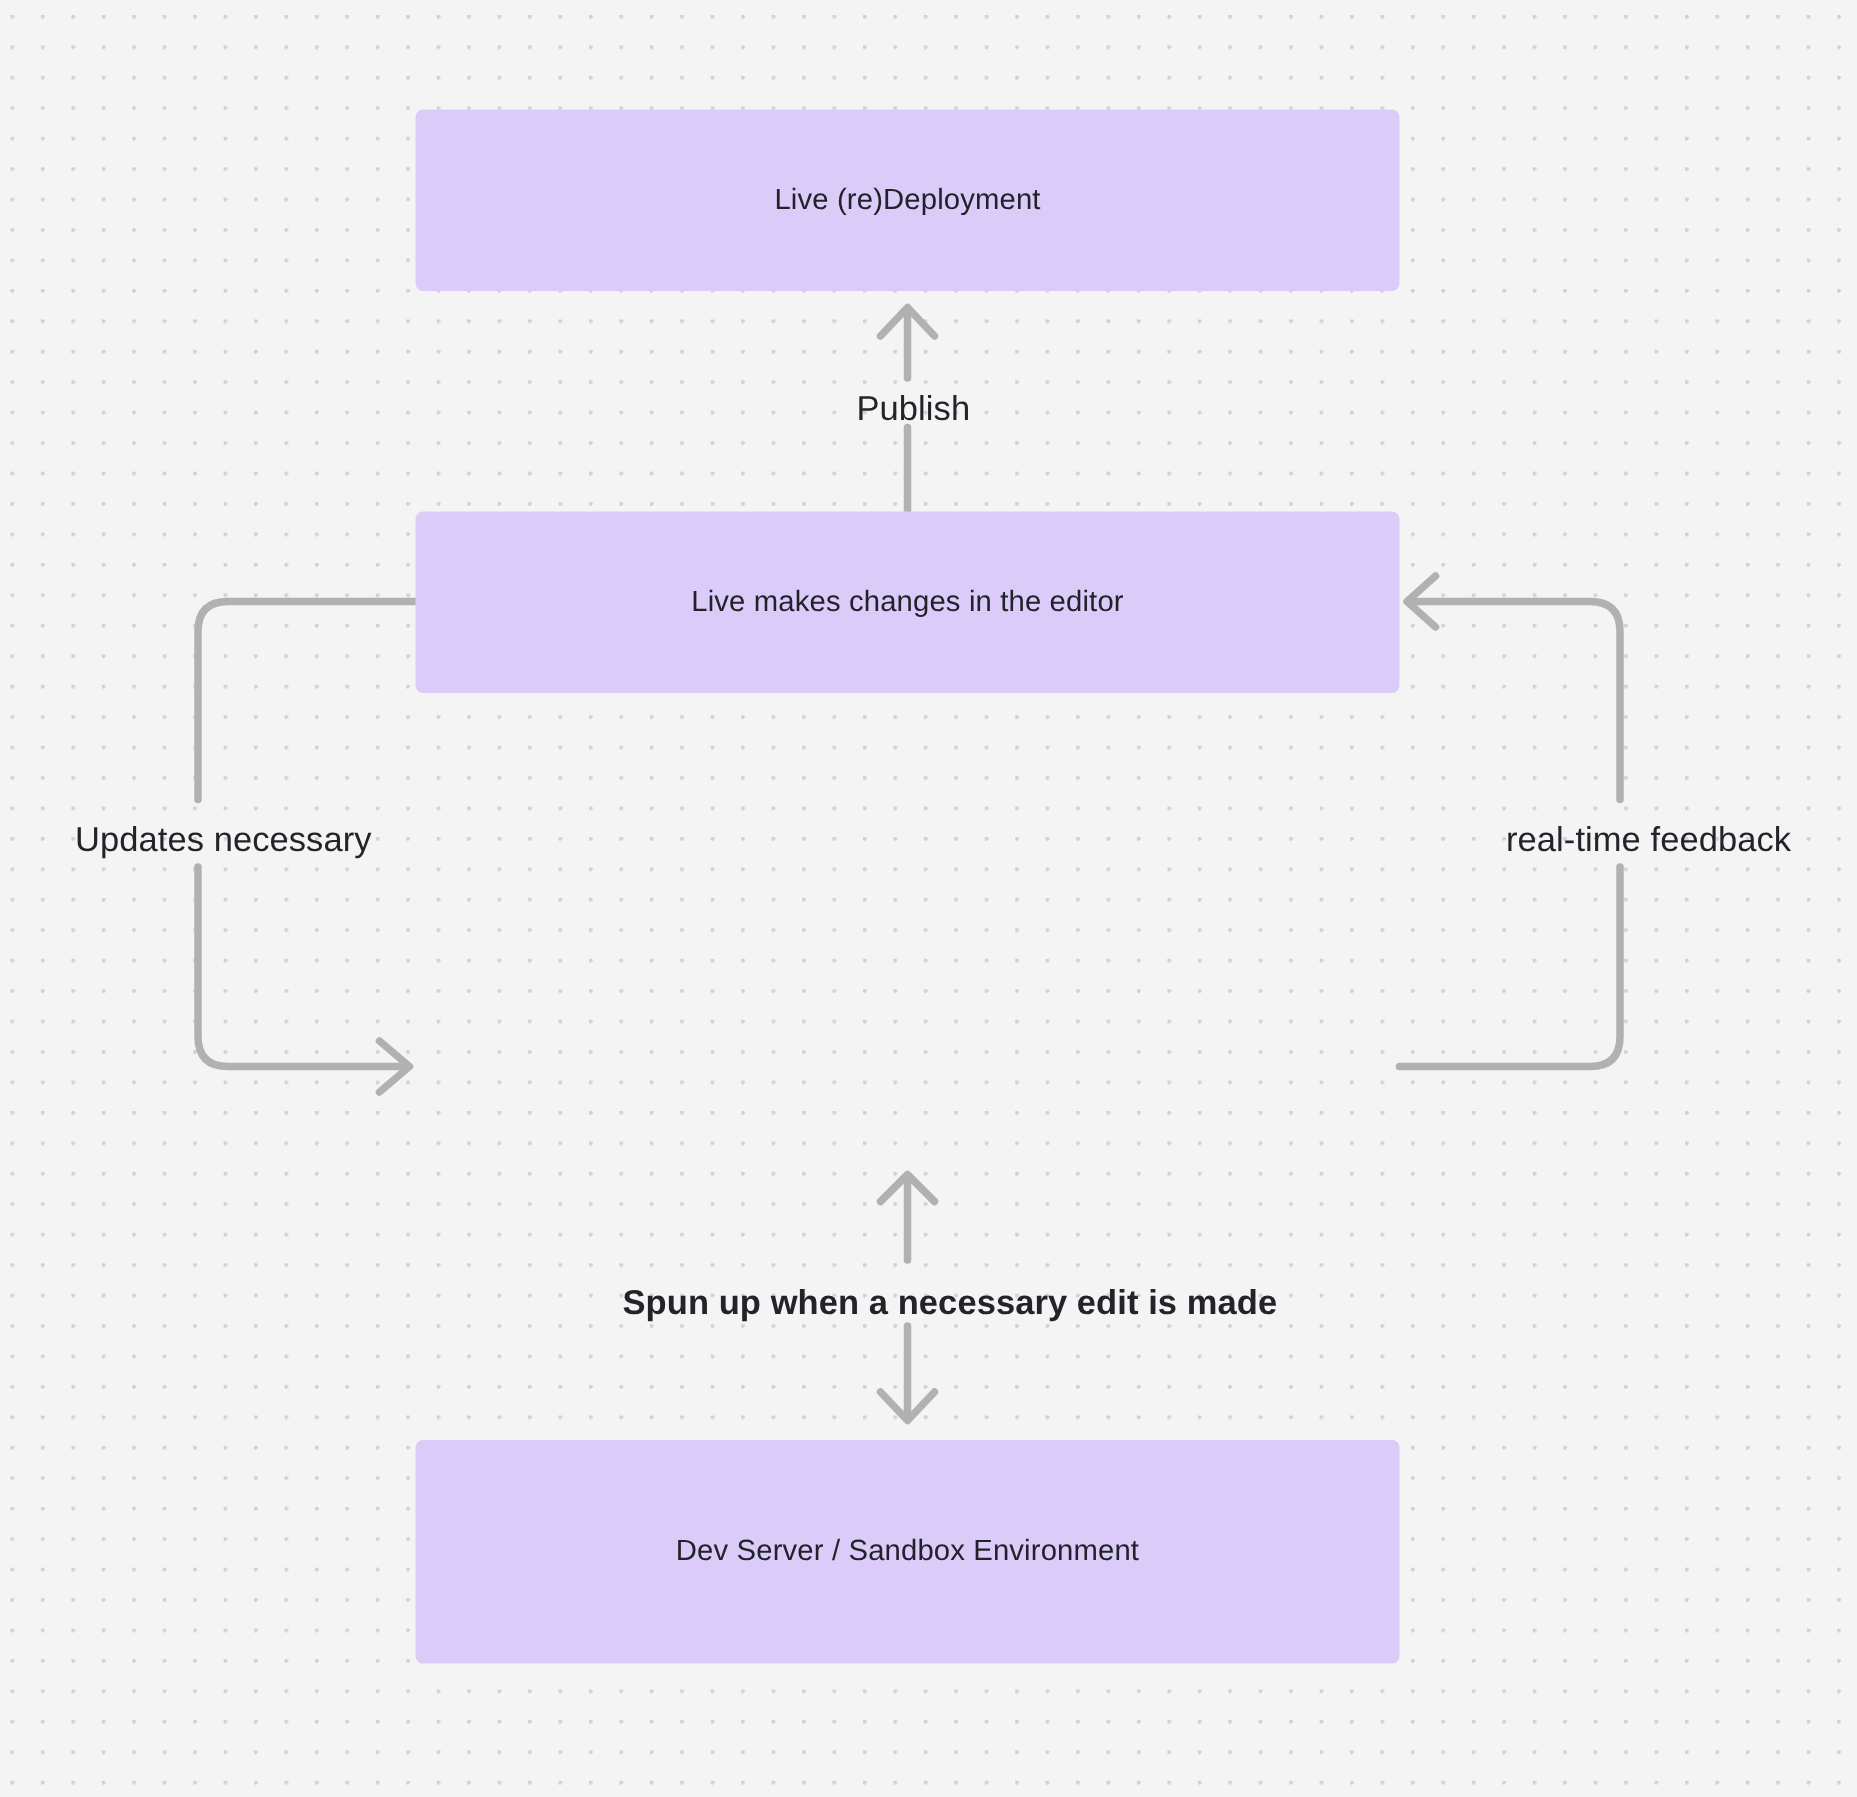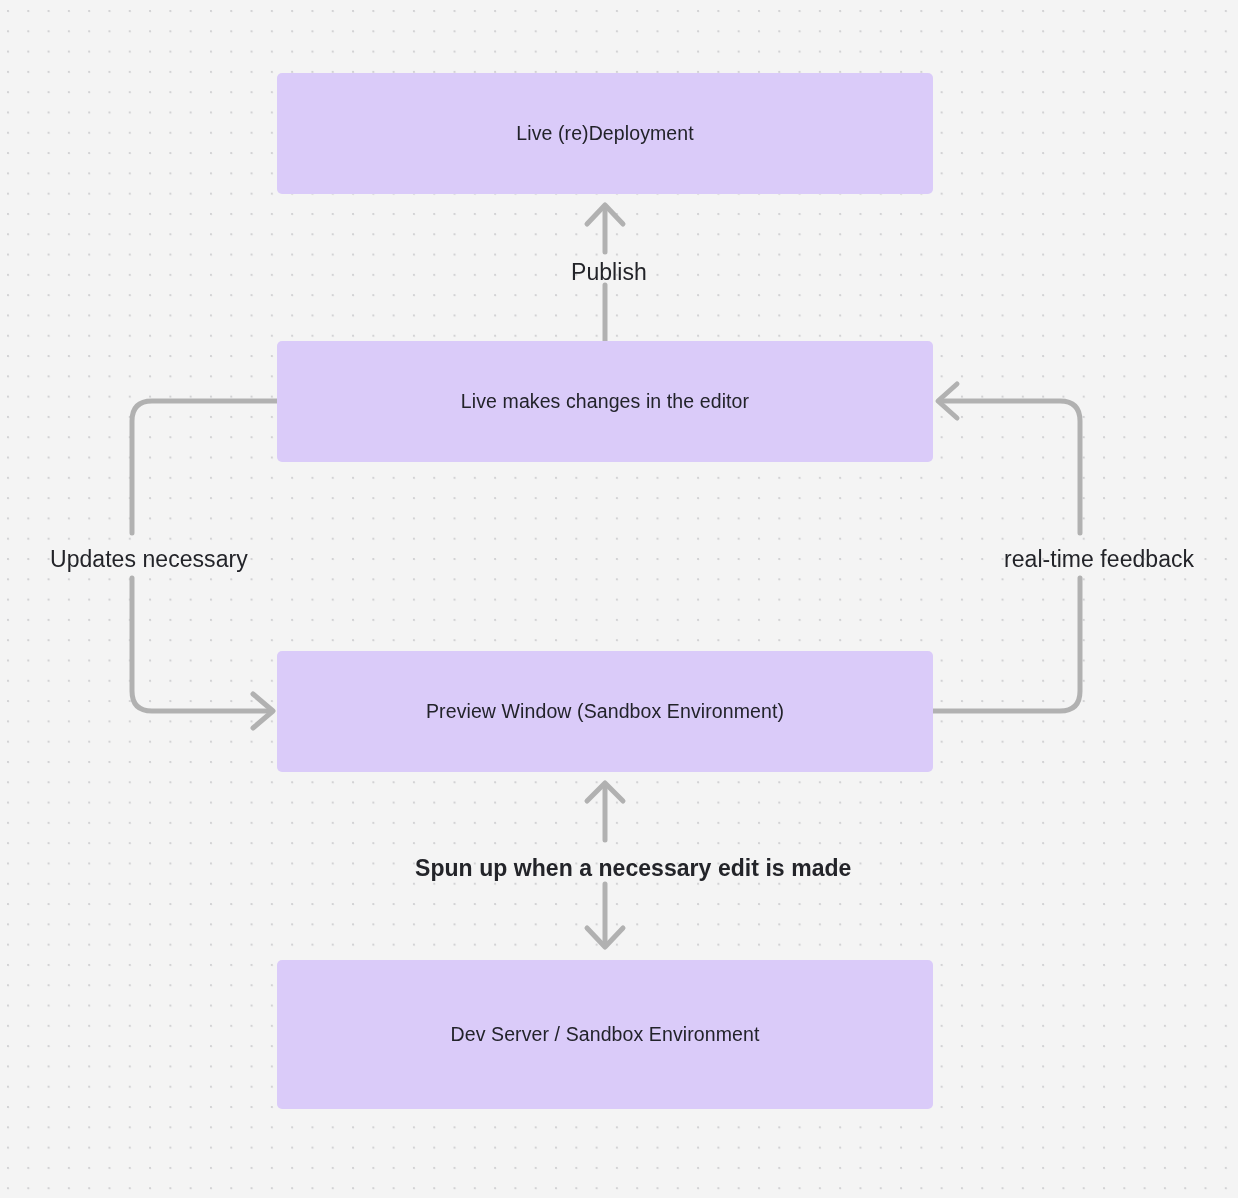--- a/index.html
+++ b/index.html
@@ -118,23 +118,20 @@
   </svg>
 
   <div class="node" id="node-live">
     <span class="node-label">Live (re)Deployment</span>
   </div>
 
   <div class="node" id="node-user-edits">
     <span class="node-label">Live makes changes in the editor</span>
   </div>
 
-  <div class="node" id="node-preview">
-    <span class="node-label">Preview Window (Sandbox Environment)</span>
-  </div>
 
   <div class="node" id="node-dev-server">
     <span class="node-label">Dev Server / Sandbox Environment</span>
   </div>
 
   <div class="edge-label" id="label-publish">Publish</div>
 
   <div class="edge-label" id="label-updates">Updates necessary</div>
 
   <div class="edge-label" id="label-realtime">real-time feedback</div>

